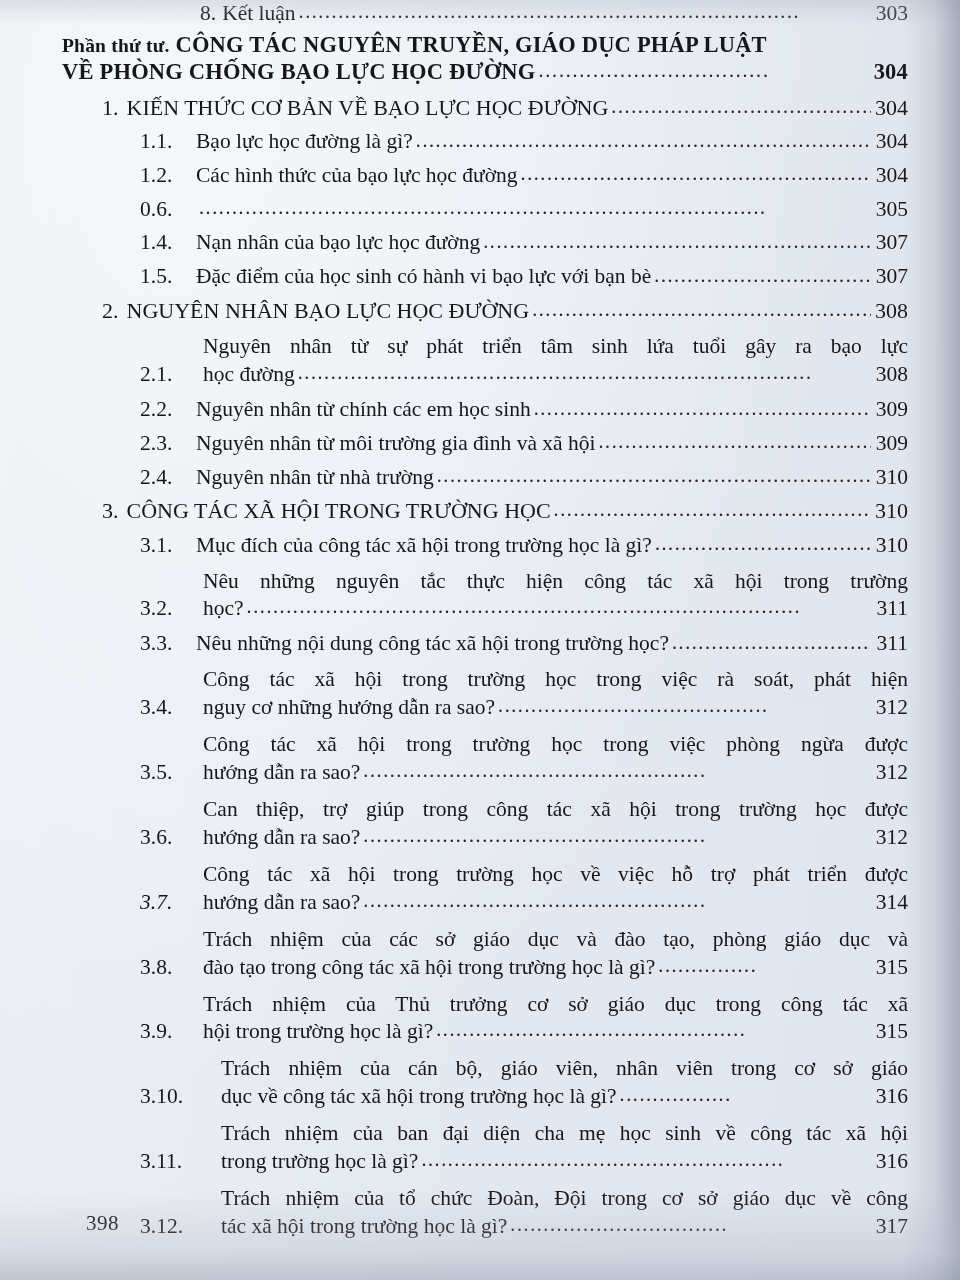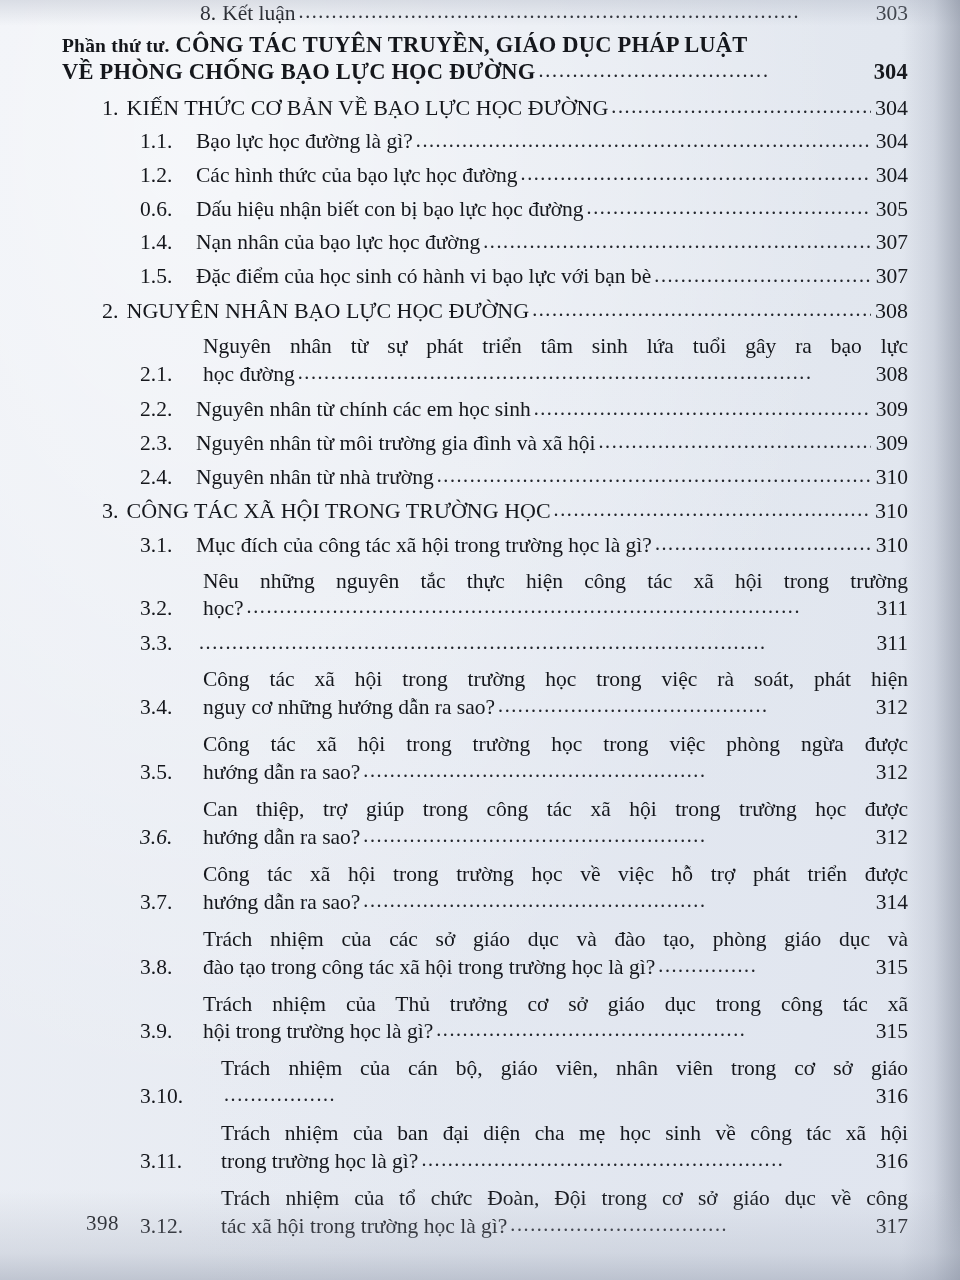--- a/index.html
+++ b/index.html
@@ -164,21 +164,21 @@
   <div class="toc-line clipped-top" style="margin-top:2px;">
     <span class="num">8.</span>
     <span class="txt" style="padding-left:6px;">Kết luận</span>
     <span class="dots">............................................................................</span>
     <span class="pg">303</span>
   </div>
 
   <div class="part-head">
     <div>
       <span class="lead">Phần thứ tư.</span>
-      <span>CÔNG TÁC TUYÊN TRUYỀN, GIÁO DỤC PHÁP LUẬT</span>
+      <span>CÔNG TÁC NGUYÊN TRUYỀN, GIÁO DỤC PHÁP LUẬT</span>
     </div>
     <div class="row2">
       <span>VỀ PHÒNG CHỐNG BẠO LỰC HỌC ĐƯỜNG</span>
       <span class="dots">..................................</span>
       <span class="pg">304</span>
     </div>
   </div>
 
   <div class="toc-line lvl-1 section-head">
     <span class="num">1.</span>
@@ -194,21 +194,20 @@
     <span class="pg">304</span>
   </div>
   <div class="toc-line lvl-2">
     <span class="num">1.2.</span>
     <span class="txt">Các hình thức của bạo lực học đường</span>
     <span class="dots">......................................................................................</span>
     <span class="pg">304</span>
   </div>
   <div class="toc-line lvl-2">
     <span class="num">0.6.</span>
-    <span class="txt">Dấu hiệu nhận biết con bị bạo lực học đường</span>
     <span class="dots">......................................................................................</span>
     <span class="pg">305</span>
   </div>
   <div class="toc-line lvl-2">
     <span class="num">1.4.</span>
     <span class="txt">Nạn nhân của bạo lực học đường</span>
     <span class="dots">......................................................................................</span>
     <span class="pg">307</span>
   </div>
   <div class="toc-line lvl-2">
@@ -277,20 +276,21 @@
       <div class="l2">
         <span>học?</span>
         <span class="dots">....................................................................................</span>
         <span class="pg">311</span>
       </div>
     </div>
   </div>
 
   <div class="toc-line lvl-2">
     <span class="num">3.3.</span>
+    <span class="txt">Nêu những nội dung công tác xã hội trong trường học?</span>
     <span class="dots">......................................................................................</span>
     <span class="pg">311</span>
   </div>
 
   <div class="toc-block lvl-2">
     <span class="num" style="min-width:56px;">3.4.</span>
     <div class="body">
       <div class="l1">Công tác xã hội trong trường học trong việc rà soát, phát hiện</div>
       <div class="l2">
         <span>nguy cơ những hướng dẫn ra sao?</span>
@@ -306,33 +306,33 @@
       <div class="l1">Công tác xã hội trong trường học trong việc phòng ngừa được</div>
       <div class="l2">
         <span>hướng dẫn ra sao?</span>
         <span class="dots">....................................................</span>
         <span class="pg">312</span>
       </div>
     </div>
   </div>
 
   <div class="toc-block lvl-2">
-    <span class="num" style="min-width:56px;font-style:italic;">3.6.</span>
+    <span class="num" style="min-width:56px;">3.6.</span>
     <div class="body">
       <div class="l1">Can thiệp, trợ giúp trong công tác xã hội trong trường học được</div>
       <div class="l2">
         <span>hướng dẫn ra sao?</span>
         <span class="dots">....................................................</span>
         <span class="pg">312</span>
       </div>
     </div>
   </div>
 
   <div class="toc-block lvl-2">
-    <span class="num" style="min-width:56px;">3.7.</span>
+    <span class="num" style="min-width:56px;font-style:italic;">3.7.</span>
     <div class="body">
       <div class="l1">Công tác xã hội trong trường học về việc hỗ trợ phát triển được</div>
       <div class="l2">
         <span>hướng dẫn ra sao?</span>
         <span class="dots">....................................................</span>
         <span class="pg">314</span>
       </div>
     </div>
   </div>
 
@@ -358,20 +358,21 @@
         <span class="pg">315</span>
       </div>
     </div>
   </div>
 
   <div class="toc-block lvl-2b">
     <span class="num" style="min-width:74px;">3.10.</span>
     <div class="body">
       <div class="l1">Trách nhiệm của cán bộ, giáo viên, nhân viên trong cơ sở giáo</div>
       <div class="l2">
+        <span>dục về công tác xã hội trong trường học là gì?</span>
         <span class="dots">.................</span>
         <span class="pg">316</span>
       </div>
     </div>
   </div>
 
   <div class="toc-block lvl-2b">
     <span class="num" style="min-width:74px;">3.11.</span>
     <div class="body">
       <div class="l1">Trách nhiệm của ban đại diện cha mẹ học sinh về công tác xã hội</div>

